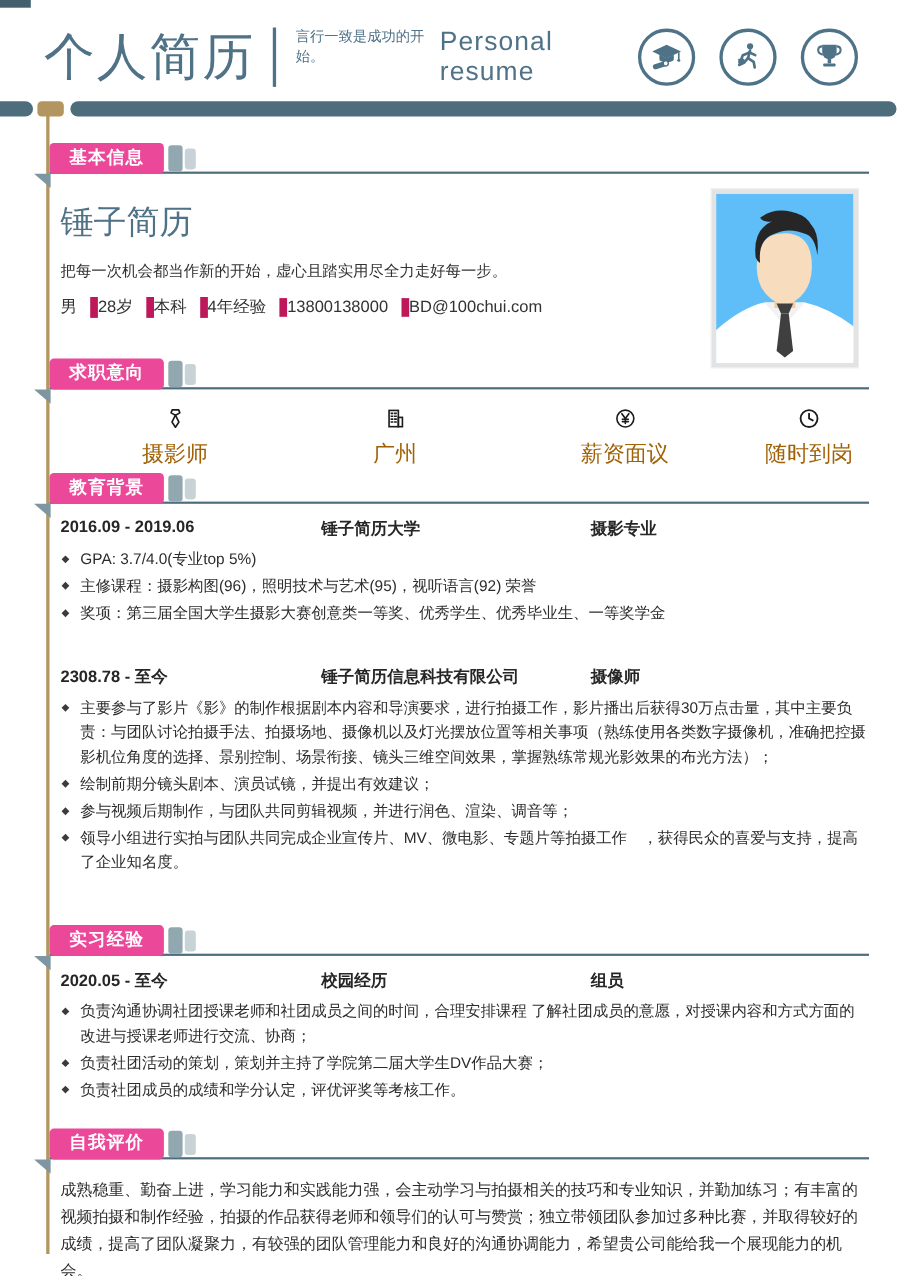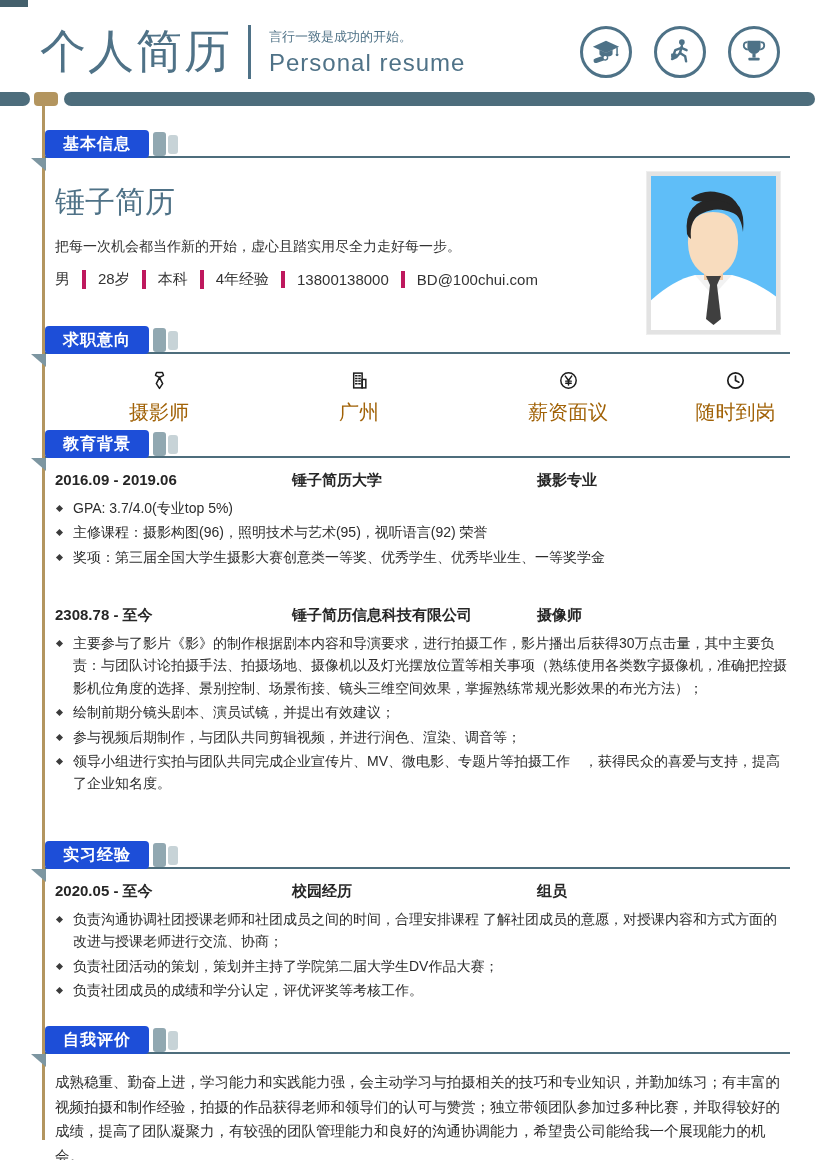--- a/index.html
+++ b/index.html
@@ -13,21 +13,21 @@
   }
 
   
   .corner-mark { position:absolute; top:0; left:0; width:28px; height:7px; background:#44606c; }
   .gold-line   { position:absolute; left:42px; top:100px; width:3px; height:1040px; background:#b3955f; z-index:0; }
 
   
   .header { display:flex; align-items:center; padding:16px 40px 0 40px; height:88px; }
   .big-title { font-size:46px; color:#4f7287; letter-spacing:2px; white-space:nowrap; }
   .v-divider { width:3px; height:54px; background:#4f7287; margin:0 18px 0 16px; }
-  .subtitle-block { display:flex; flex-direction:column; justify-content:space-between; }
+  .subtitle-block { display:flex; justify-content:space-between; }
   .slogan   { font-size:13px; color:#4f7287; margin-bottom:3px; }
   .subtitle { font-size:24px; color:#4f7287; letter-spacing:1px; }
   .header-icons { margin-left:auto; display:flex; gap:22px; }
   .icon-circle { width:52px; height:52px; border:3px solid #4e7287; border-radius:50%;
                  display:flex; align-items:center; justify-content:center; }
 
   
   .divider-bar { position:absolute; top:92px; left:0; width:100%; height:14px; z-index:1; }
   .bar-seg1 { position:absolute; left:0;  top:0; width:30px; height:14px; background:#4d6d7c; border-radius:0 7px 7px 0; }
   .bar-gold { position:absolute; left:34px; top:0; width:24px; height:14px; background:#b3955f; border-radius:4px; }
@@ -37,33 +37,33 @@
   .section { position:absolute; left:30px; right:30px; z-index:2; }
   .sec-basic  { top:130px; }
   .sec-intent { top:326px; }
   .sec-edu    { top:430px; }
   .sec-work   { top:593px; }
   .sec-intern { top:841px; }
   .sec-eval   { top:1026px; }
 
   .banner { position:relative; height:28px; }
   .banner-line { position:absolute; left:15px; right:0; top:26px; height:2px; background:#4d6d7c; }
-  .banner-box { position:relative; display:inline-block; margin-left:15px; background:#1d4ed8;
+  .banner-box { position:relative; display:inline-block; margin-left:15px; background:#ec4899;
                 color:#fff; font-size:16px; font-weight:bold; line-height:28px; padding:0 18px;
                 border-radius:4px; z-index:2; letter-spacing:1px; }
   .banner-tab1 { position:absolute; left:calc(100% + 4px);  top:2px; bottom:2px; width:13px; background:#91a8b1; border-radius:3px; }
   .banner-tab2 { position:absolute; left:calc(100% + 19px); top:5px; bottom:4px; width:10px; background:#c7d3d7; border-radius:3px; }
   .banner-fold { position:absolute; left:-14px; top:100%; width:0; height:0;
                  border-top:13px solid #7d96a1; border-left:15px solid transparent; }
 
   
   .name    { margin:24px 0 0 25px; font-size:30px; color:#4f7287; }
   .summary { margin:15px 0 0 25px; font-size:14px; color:#333; }
   .info-line { margin:14px 0 0 25px; display:flex; align-items:center; font-size:15px; color:#333; }
-  .info-item:not(:first-child) { border-left:4px solid #be185d; padding-left:12px; margin-left:12px; }
+  .info-item:not(:first-child) { border-left:7px solid #be185d; margin-left:12px; }
   .photo-frame { position:absolute; top:42px; right:10px; width:133px; height:162px;
                  background:#fff; border:4px solid #e3e3e3; box-shadow:0 0 0 1px #eee; }
 
   
   .intent-row { display:grid; grid-template-columns:208px 192px 226px 1fr; margin:17px 0 0 25px; }
   .intent-item { display:flex; align-items:center; gap:9px; font-size:20px; color:#a16207;flex-direction:column; }
 
   
   .exp-row { display:flex; margin:13px 0 0 25px; font-weight:bold; font-size:15px; color:#262626;justify-content:center; }
   .col-a { width:237px; } .col-b { width:245px; } .col-c { flex:1; }

